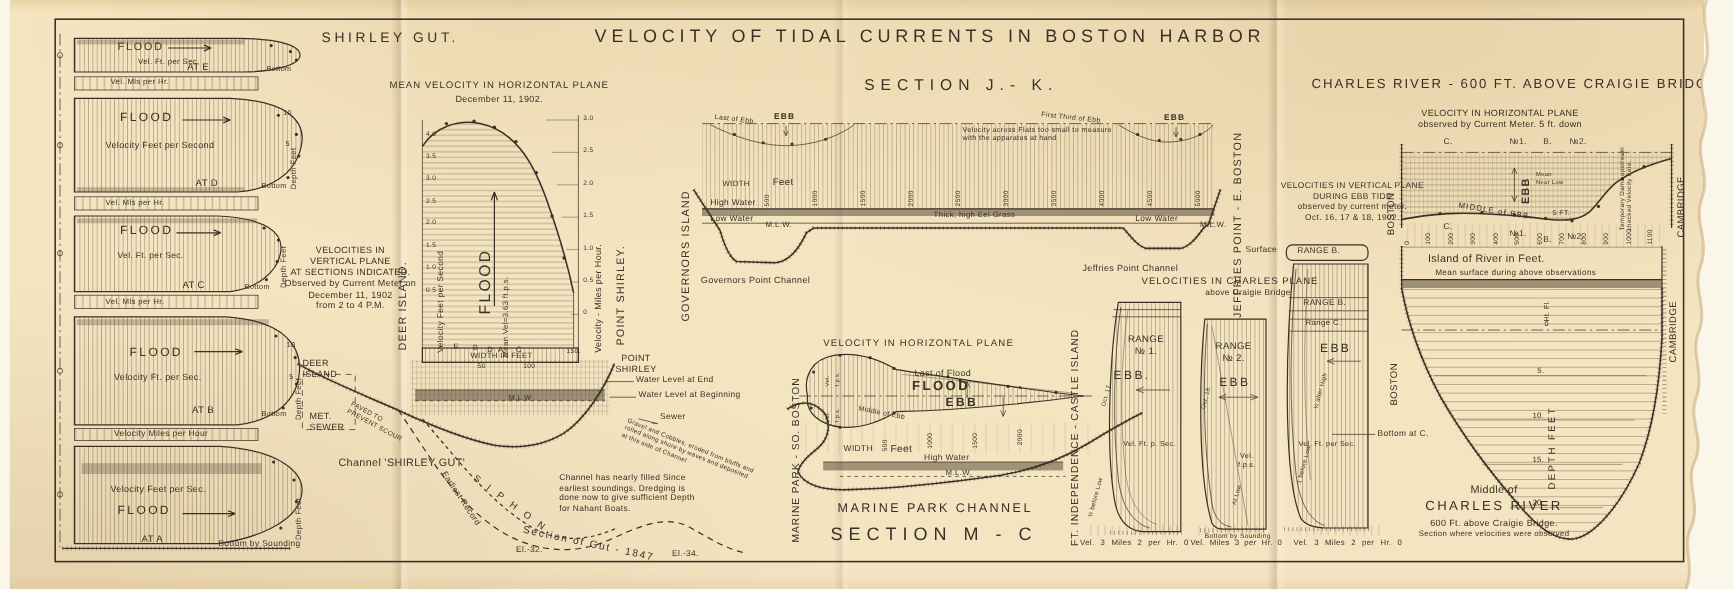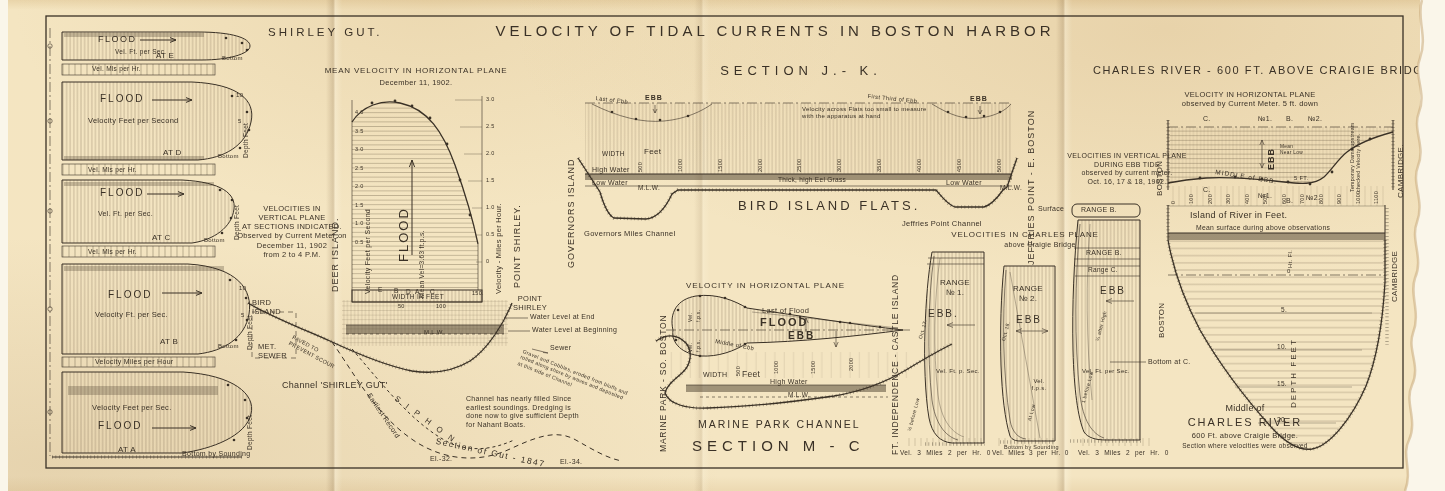--- a/index.html
+++ b/index.html
@@ -327,21 +327,21 @@
   <div class="lb" style="left:392px;top:293px;font-size:6.5px;">WIDTH   IN   FEET</div>
   <div class="lb" style="left:398px;top:303px;font-size:5.5px;">50</div>
   <div class="lb" style="left:436px;top:303px;font-size:5.5px;">100</div>
   <div class="lb" style="left:472px;top:290px;font-size:5.5px;">150.</div>
   <div class="lb" style="left:378px;top:286px;font-size:6.5px;">E</div>
   <div class="lb" style="left:394px;top:287px;font-size:6.5px;">B</div>
   <div class="lb" style="left:406px;top:288px;font-size:6.5px;">D</div>
   <div class="lb" style="left:415px;top:288px;font-size:6.5px;">A</div>
   <div class="lb" style="left:430px;top:288px;font-size:6.5px;">C</div>
 
-  <div class="lb" style="left:252px;top:298px;font-size:7.5px;">BIRD
+  <div class="lb" style="left:252px;top:298px;font-size:7.5px;">DEER
 ISLAND</div>
   <div class="lb" style="left:258px;top:342px;font-size:7.5px;">MET.
 SEWER</div>
   <div class="lb rot" style="left:294px;top:334px;font-size:5.5px;transform:rotate(28deg);">PAVED TO
 PREVENT SCOUR</div>
   <div class="lb" style="left:282px;top:380px;font-size:9px;">Channel  'SHIRLEY GUT'</div>
   <div class="lb rot" style="left:398px;top:394px;font-size:8px;letter-spacing:3px;transform:rotate(36deg);">S I P H O N</div>
   <div class="lb rot" style="left:372px;top:392px;font-size:7px;transform:rotate(56deg);">Earliest Record</div>
   <div class="lb rot" style="left:437px;top:436px;font-size:8.5px;letter-spacing:1.5px;transform:rotate(12deg);">Section of Gut - 1847</div>
   <div class="lb" style="left:430px;top:455px;font-size:7px;">El.-32.</div>
@@ -373,22 +373,21 @@
   <div class="lb v" style="left:876px;top:172px;font-size:5.5px;">3500</div>
   <div class="lb v" style="left:916px;top:172px;font-size:5.5px;">4000</div>
   <div class="lb v" style="left:956px;top:172px;font-size:5.5px;">4500</div>
   <div class="lb v" style="left:996px;top:172px;font-size:5.5px;">5000</div>
   <div class="lb" style="left:592px;top:166px;font-size:7px;">High Water</div>
   <div class="lb" style="left:592px;top:179px;font-size:7px;">Low Water</div>
   <div class="lb" style="left:638px;top:184px;font-size:6.5px;">M.L.W.</div>
   <div class="lb" style="left:946px;top:179px;font-size:7px;">Low Water</div>
   <div class="lb" style="left:1000px;top:184px;font-size:6.5px;">M.L.W.</div>
   <div class="lb" style="left:778px;top:176px;font-size:6.5px;">Thick, high Eel Grass</div>
-  <div class="lb" style="left:738px;top:198px;font-size:13px;letter-spacing:3px;">BIRD ISLAND FLATS.</div>
-  <div class="lb" style="left:584px;top:229px;font-size:7.5px;">Governors Miles Channel</div>
+  <div class="lb" style="left:584px;top:229px;font-size:7.5px;">Governors Point Channel</div>
   <div class="lb" style="left:902px;top:219px;font-size:7.5px;">Jeffries Point Channel</div>
   <div class="lb b" style="left:645px;top:94px;font-size:7px;letter-spacing:1px;">EBB</div>
   <div class="lb b" style="left:970px;top:95px;font-size:7px;letter-spacing:1px;">EBB</div>
   <div class="lb rot" style="left:596px;top:95px;font-size:5.8px;transform:rotate(7deg);">Last of Ebb</div>
   <div class="lb rot" style="left:868px;top:93px;font-size:5.8px;transform:rotate(6deg);">First Third of Ebb</div>
   <div class="lb" style="left:802px;top:106px;font-size:6px;">Velocity across Flats too small to measure
 with the apparatus at hand</div>
 
   <div class="lb" style="left:1093px;top:64px;font-size:11px;letter-spacing:1.6px;">CHARLES RIVER - 600 FT. ABOVE CRAIGIE BRIDGE</div>
   <div class="lb c" style="left:1140px;top:90px;width:220px;font-size:7.5px;">VELOCITY IN HORIZONTAL PLANE

